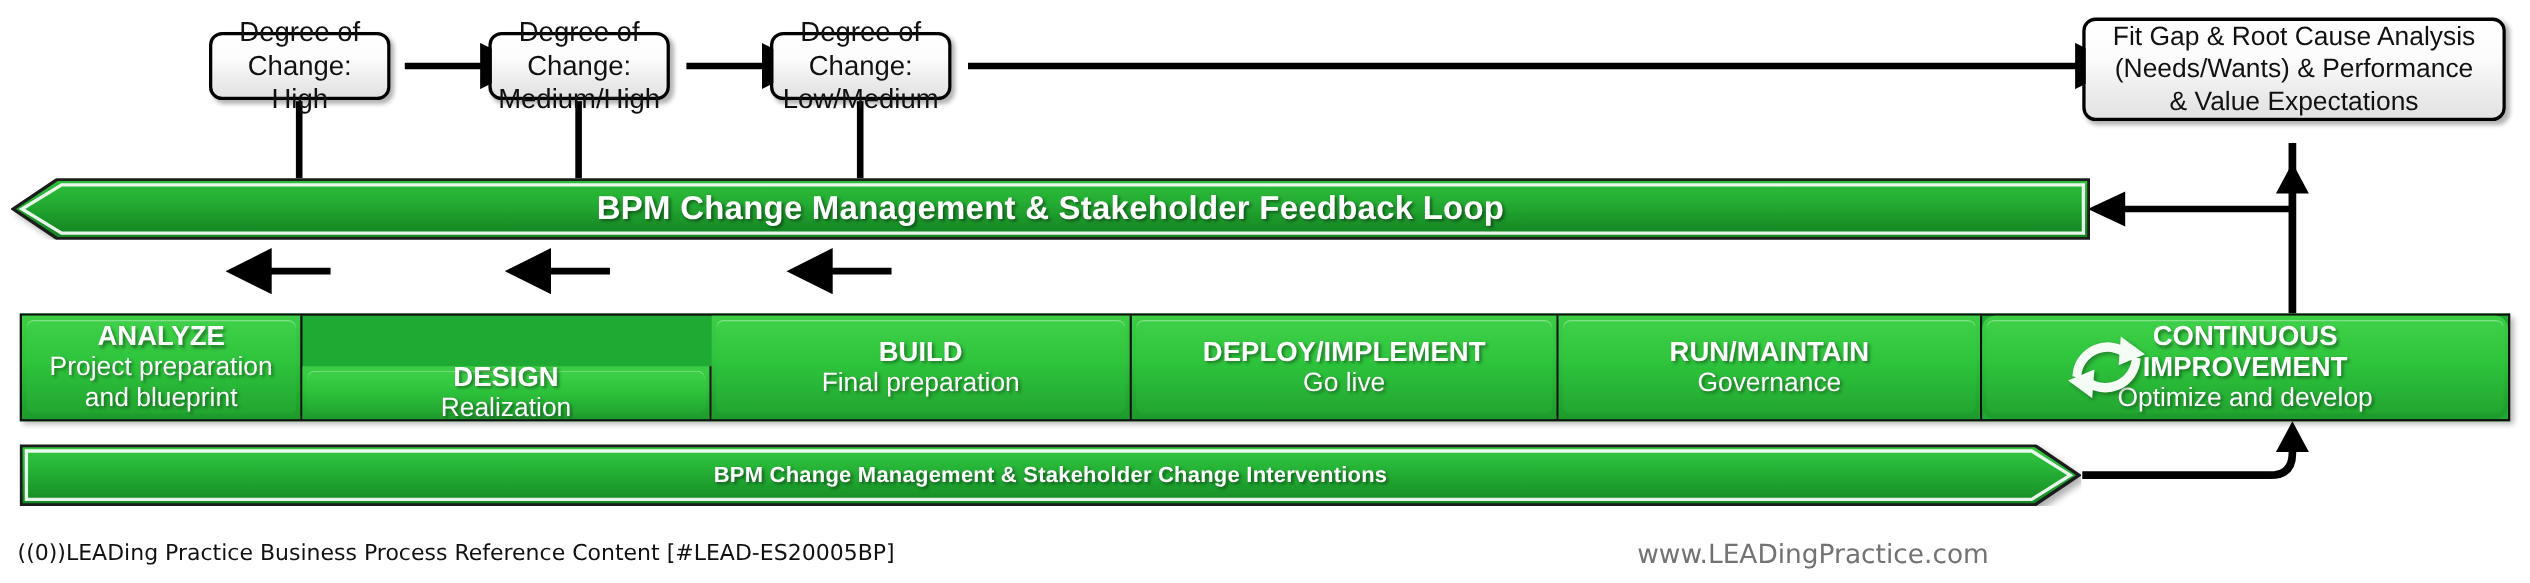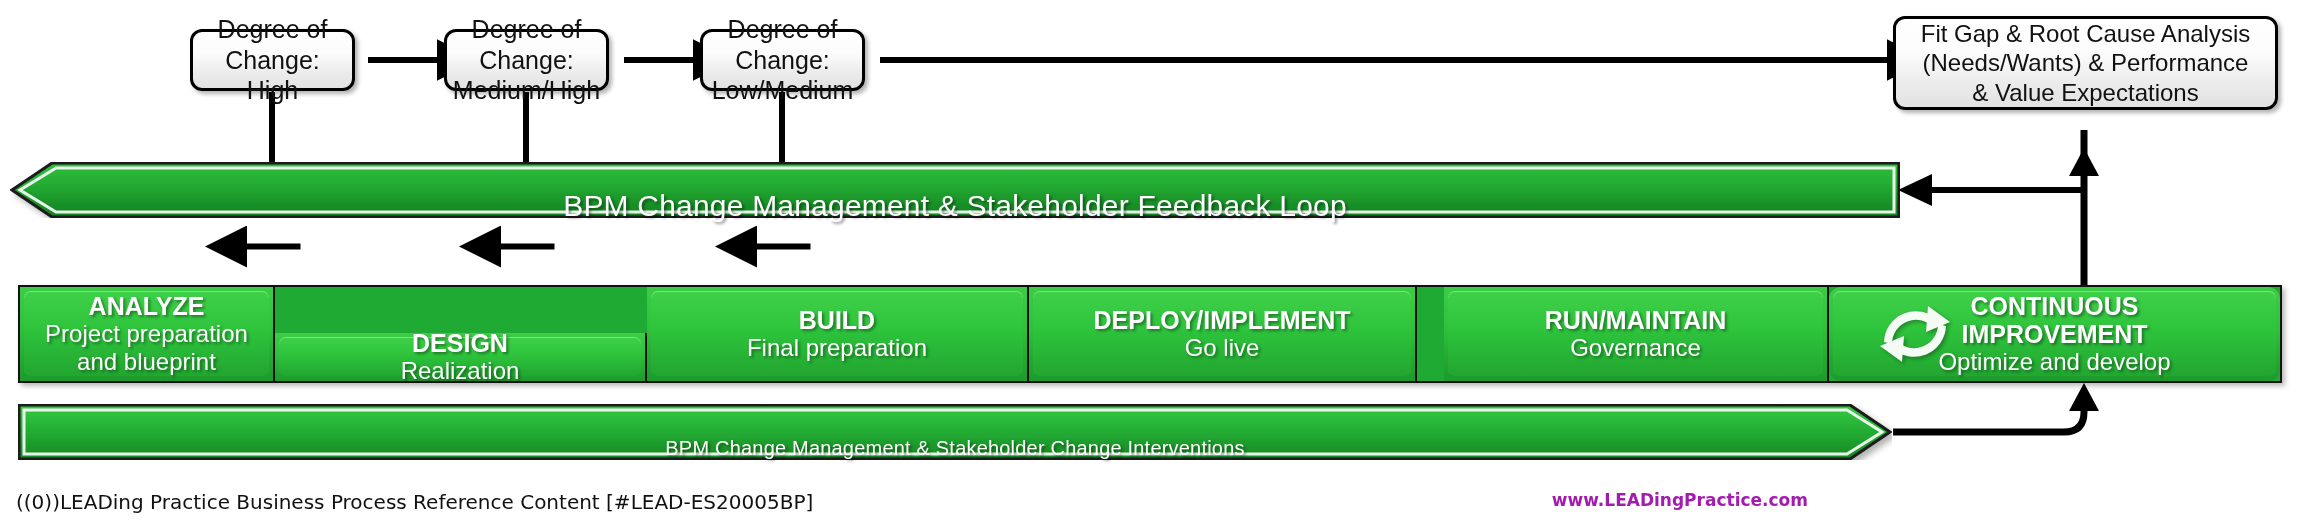--- a/index.html
+++ b/index.html
@@ -23,23 +23,23 @@
     font-size:25px;
     line-height:1.22;
     z-index:10;
   }
   .dc-box .inner{padding:0 8px;width:100%;}
 
   
   .banner{position:absolute;z-index:8;}
   .banner .svgwrap{position:absolute;left:0;top:0;width:100%;height:100%;}
   .banner .caption{
-    position:absolute;left:0;top:16px;width:100%;height:100%;
+    position:absolute;left:0;top:0;width:100%;height:100%;
     display:flex;align-items:center;justify-content:center;
-    color:#ffffff;font-weight:normal;letter-spacing:.2px;
+    color:#ffffff;font-weight:bold;letter-spacing:.2px;
     text-shadow:2px 2px 3px rgba(0,0,0,.45);
     pointer-events:none;
   }
   #feedback-banner .caption{font-size:30px;padding-right:10px;}
   #interventions-banner .caption{font-size:20px;padding-right:24px;}
 
   
   #phase-row{
     position:absolute;
     left:18px;top:285px;width:2264px;height:98px;
@@ -84,21 +84,21 @@
 
   
   .footer-left{
     position:absolute;left:16px;top:490px;
     font-size:20px;color:#111;white-space:nowrap;
     font-family:"DejaVu Sans",sans-serif;
     z-index:11;
   }
   .footer-right{
     position:absolute;right:16px;top:490px;
-    font-size:17px;color:#a21caf;font-weight:bold;white-space:nowrap;
+    font-size:24px;color:#737373;font-weight:normal;white-space:nowrap;
     font-family:"DejaVu Sans",sans-serif;
     z-index:11;
   }
   .cc-mark{font-family:"DejaVu Sans",sans-serif;}
 </style>
 </head>
 <body>
 
 <div id="stage">
 
@@ -163,21 +163,21 @@
       <div class="t2">Realization</div>
     </div>
     <div class="phase" id="phase-build" style="flex:0 0 382px;">
       <div class="t1">BUILD</div>
       <div class="t2">Final preparation</div>
     </div>
     <div class="phase" id="phase-deploy" style="flex:0 0 388px;">
       <div class="t1">DEPLOY/IMPLEMENT</div>
       <div class="t2">Go live</div>
     </div>
-    <div class="phase" id="phase-run" style="flex:0 0 385px;margin-left:27px;">
+    <div class="phase" id="phase-run" style="flex:0 0 385px;">
       <div class="t1">RUN/MAINTAIN</div>
       <div class="t2">Governance</div>
     </div>
     <div class="phase" id="phase-continuous" style="flex:1 1 auto;border-radius:12px;">
       <div class="t1">CONTINUOUS</div>
       <div class="t1">IMPROVEMENT</div>
       <div class="t2">Optimize and develop</div>
     </div>
   </div>
 

